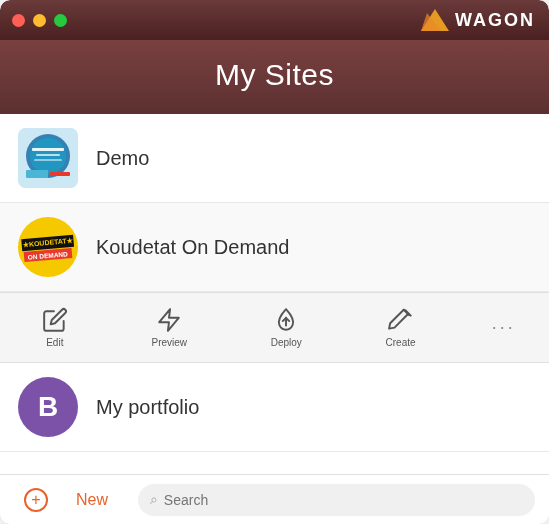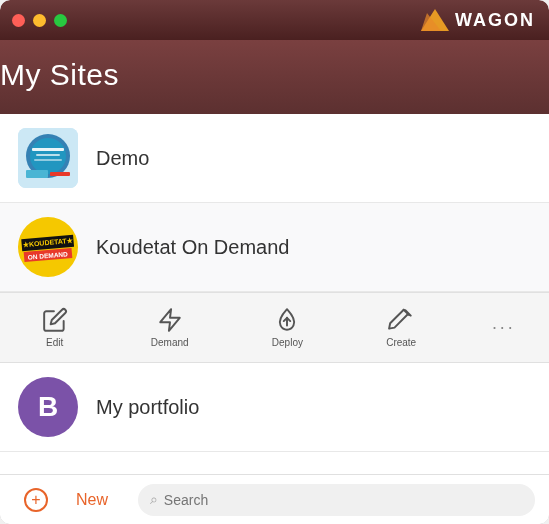--- a/index.html
+++ b/index.html
@@ -69,21 +69,21 @@
       color: white;
       font-size: 18px;
       font-weight: 700;
       letter-spacing: 2px;
     }
 
     
     .header {
       background: linear-gradient(to bottom, #7a4040, #5c3030);
       padding: 18px 0 22px;
-      text-align: left;
+      text-align: center;
       flex-shrink: 0;
     }
 
     .header h1 {
       color: white;
       font-size: 30px;
       font-weight: 300;
       letter-spacing: 0.5px;
     }
 
@@ -320,21 +320,21 @@
           <svg class="icon-svg" viewBox="0 0 24 24" fill="none" stroke="#555" stroke-width="1.8" stroke-linecap="round" stroke-linejoin="round">
             <path d="M11 4H4a2 2 0 0 0-2 2v14a2 2 0 0 0 2 2h14a2 2 0 0 0 2-2v-7"></path>
             <path d="M18.5 2.5a2.121 2.121 0 0 1 3 3L12 15l-4 1 1-4 9.5-9.5z"></path>
           </svg>
           <span class="toolbar-label">Edit</span>
         </div>
         <div class="toolbar-item">
           <svg class="icon-svg" viewBox="0 0 24 24" fill="none" stroke="#555" stroke-width="1.8" stroke-linecap="round" stroke-linejoin="round">
             <polygon points="13,2 3,14 12,14 11,22 21,10 12,10"></polygon>
           </svg>
-          <span class="toolbar-label">Demand</span>
+          <span class="toolbar-label">Preview</span>
         </div>
         <div class="toolbar-item">
           <svg class="icon-svg" viewBox="0 0 24 24" fill="none" stroke="#555" stroke-width="1.8" stroke-linecap="round" stroke-linejoin="round">
             <path d="M12 2C6.5 8 4 13 6 17c1.5 3 4 4 6 4s4.5-1 6-4c2-4-.5-9-6-15z"></path>
             <path d="M12 17v-7"></path>
             <path d="M9 13l3-3 3 3"></path>
           </svg>
           <span class="toolbar-label">Deploy</span>
         </div>
         <div class="toolbar-item">

